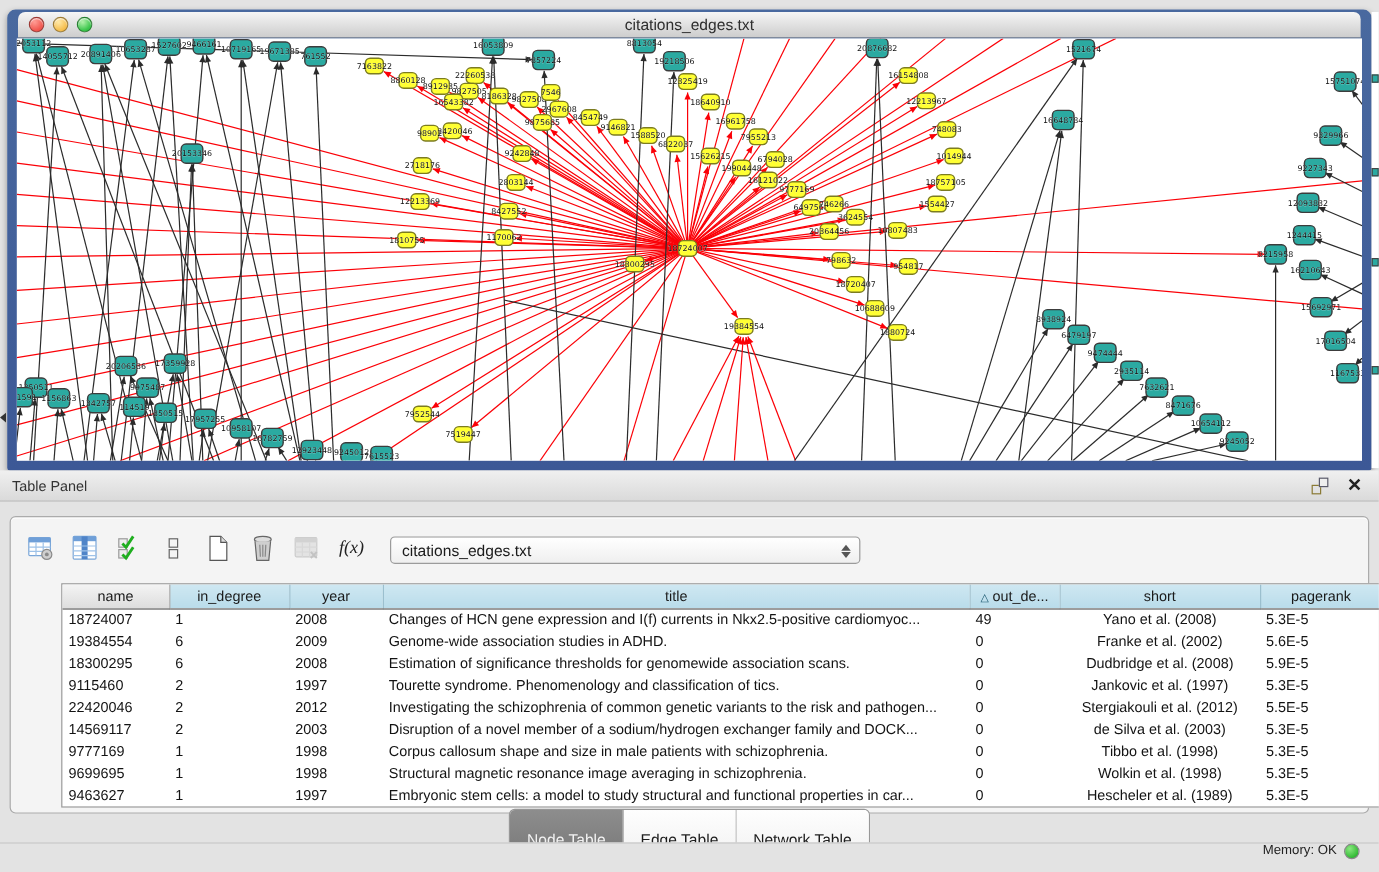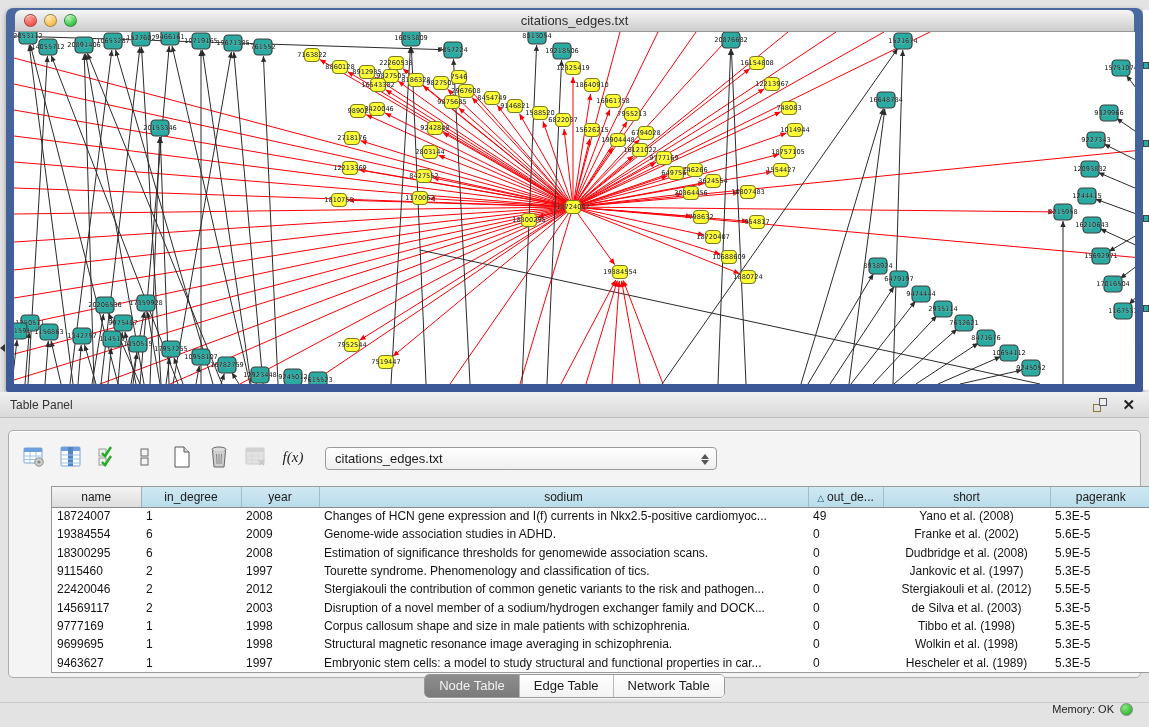--- a/index.html
+++ b/index.html
@@ -84,21 +84,21 @@
   th.gray { background:linear-gradient(#f4f4f4,#dddddd); border-right:1px solid #aaa; }
   td { height:16px; font-size:12px; color:#131313; padding:0 5px; white-space:nowrap; overflow:hidden; }
   .sort-glyph { font-size:9px; color:#16536b; margin-right:3px; }
   .vscroll { width:15px; background:#fafafa; border-left:1px solid #d4d4d4; position:relative; }
   .vscroll .thumb { position:absolute; left:2px; top:3px; width:10px; height:42px;
     background:linear-gradient(90deg,#e8e8e8,#c2c2c2); border:1px solid #aaa; border-radius:5px; }
 
   .tabs-bar { position:absolute; left:0; top:674px; width:100%; display:flex; justify-content:center; }
   .segmented { display:inline-flex; border:1px solid #989898; border-radius:5px; overflow:hidden;
     background:#fdfdfd; box-shadow:0 1px 0 rgba(255,255,255,.8); }
-  .segment { padding:3px 14px 4px; font-size:13px; color:#1c1c1c; background:linear-gradient(#fefefe,#f3f3f3); border-right:1px solid #b9b9b9; }
+  .segment { padding:17px 14px 4px; font-size:13px; color:#1c1c1c; background:linear-gradient(#fefefe,#f3f3f3); border-right:1px solid #b9b9b9; }
   .segment:last-child { border-right:none; }
   .segment.active { background:linear-gradient(#8d8d8d,#7b7b7b); color:#f2f2f2; }
 
   .status-bar { position:absolute; left:0; bottom:0; width:100%; height:25px;
     border-top:1px solid #c9c9c9; background:#e3e3e3; }
   .status-right { position:absolute; right:16px; top:0; height:25px; display:flex; align-items:flex-start; gap:6px; }
   .status-label { font-size:11px; color:#222; }
   .mem-dot { width:13px; height:13px; border-radius:50%; border:1px solid #888;
     background:radial-gradient(circle at 35% 30%, #8ae87f, #2fb832 75%); }
 </style>
@@ -931,21 +931,21 @@
         <col style="width:489px">
           <col style="width:75px">
           <col style="width:167px">
           <col>
       </colgroup>
       <thead>
           <tr id="tbl-head">
             <th class="gray">name</th>
             <th>in_degree</th>
             <th>year</th>
-            <th>sodium</th>
+            <th>title</th>
             <th><span class="sort-glyph">△</span>out_de...</th>
             <th>short</th>
             <th>pagerank</th>
           </tr>
         </thead>
       <tbody id="tbl-body">
           <tr>
             <td>18724007</td>
             <td>1</td>
             <td>2008</td>
@@ -978,21 +978,21 @@
             <td>1997</td>
             <td>Tourette syndrome. Phenomenology and classification of tics.</td>
             <td>0</td>
             <td style="text-align: center;">Jankovic et al. (1997)</td>
             <td>5.3E-5</td>
           </tr>
           <tr>
             <td>22420046</td>
             <td>2</td>
             <td>2012</td>
-            <td>Stergiakouli the contribution of common genetic variants to the risk and pathogen...</td>
+            <td>Investigating the schizophrenia of common genetic variants to the risk and pathogen...</td>
             <td>0</td>
             <td style="text-align: center;">Stergiakouli et al. (2012)</td>
             <td>5.5E-5</td>
           </tr>
           <tr>
             <td>14569117</td>
             <td>2</td>
             <td>2003</td>
             <td>Disruption of a novel member of a sodium/hydrogen exchanger family and DOCK...</td>
             <td>0</td>

